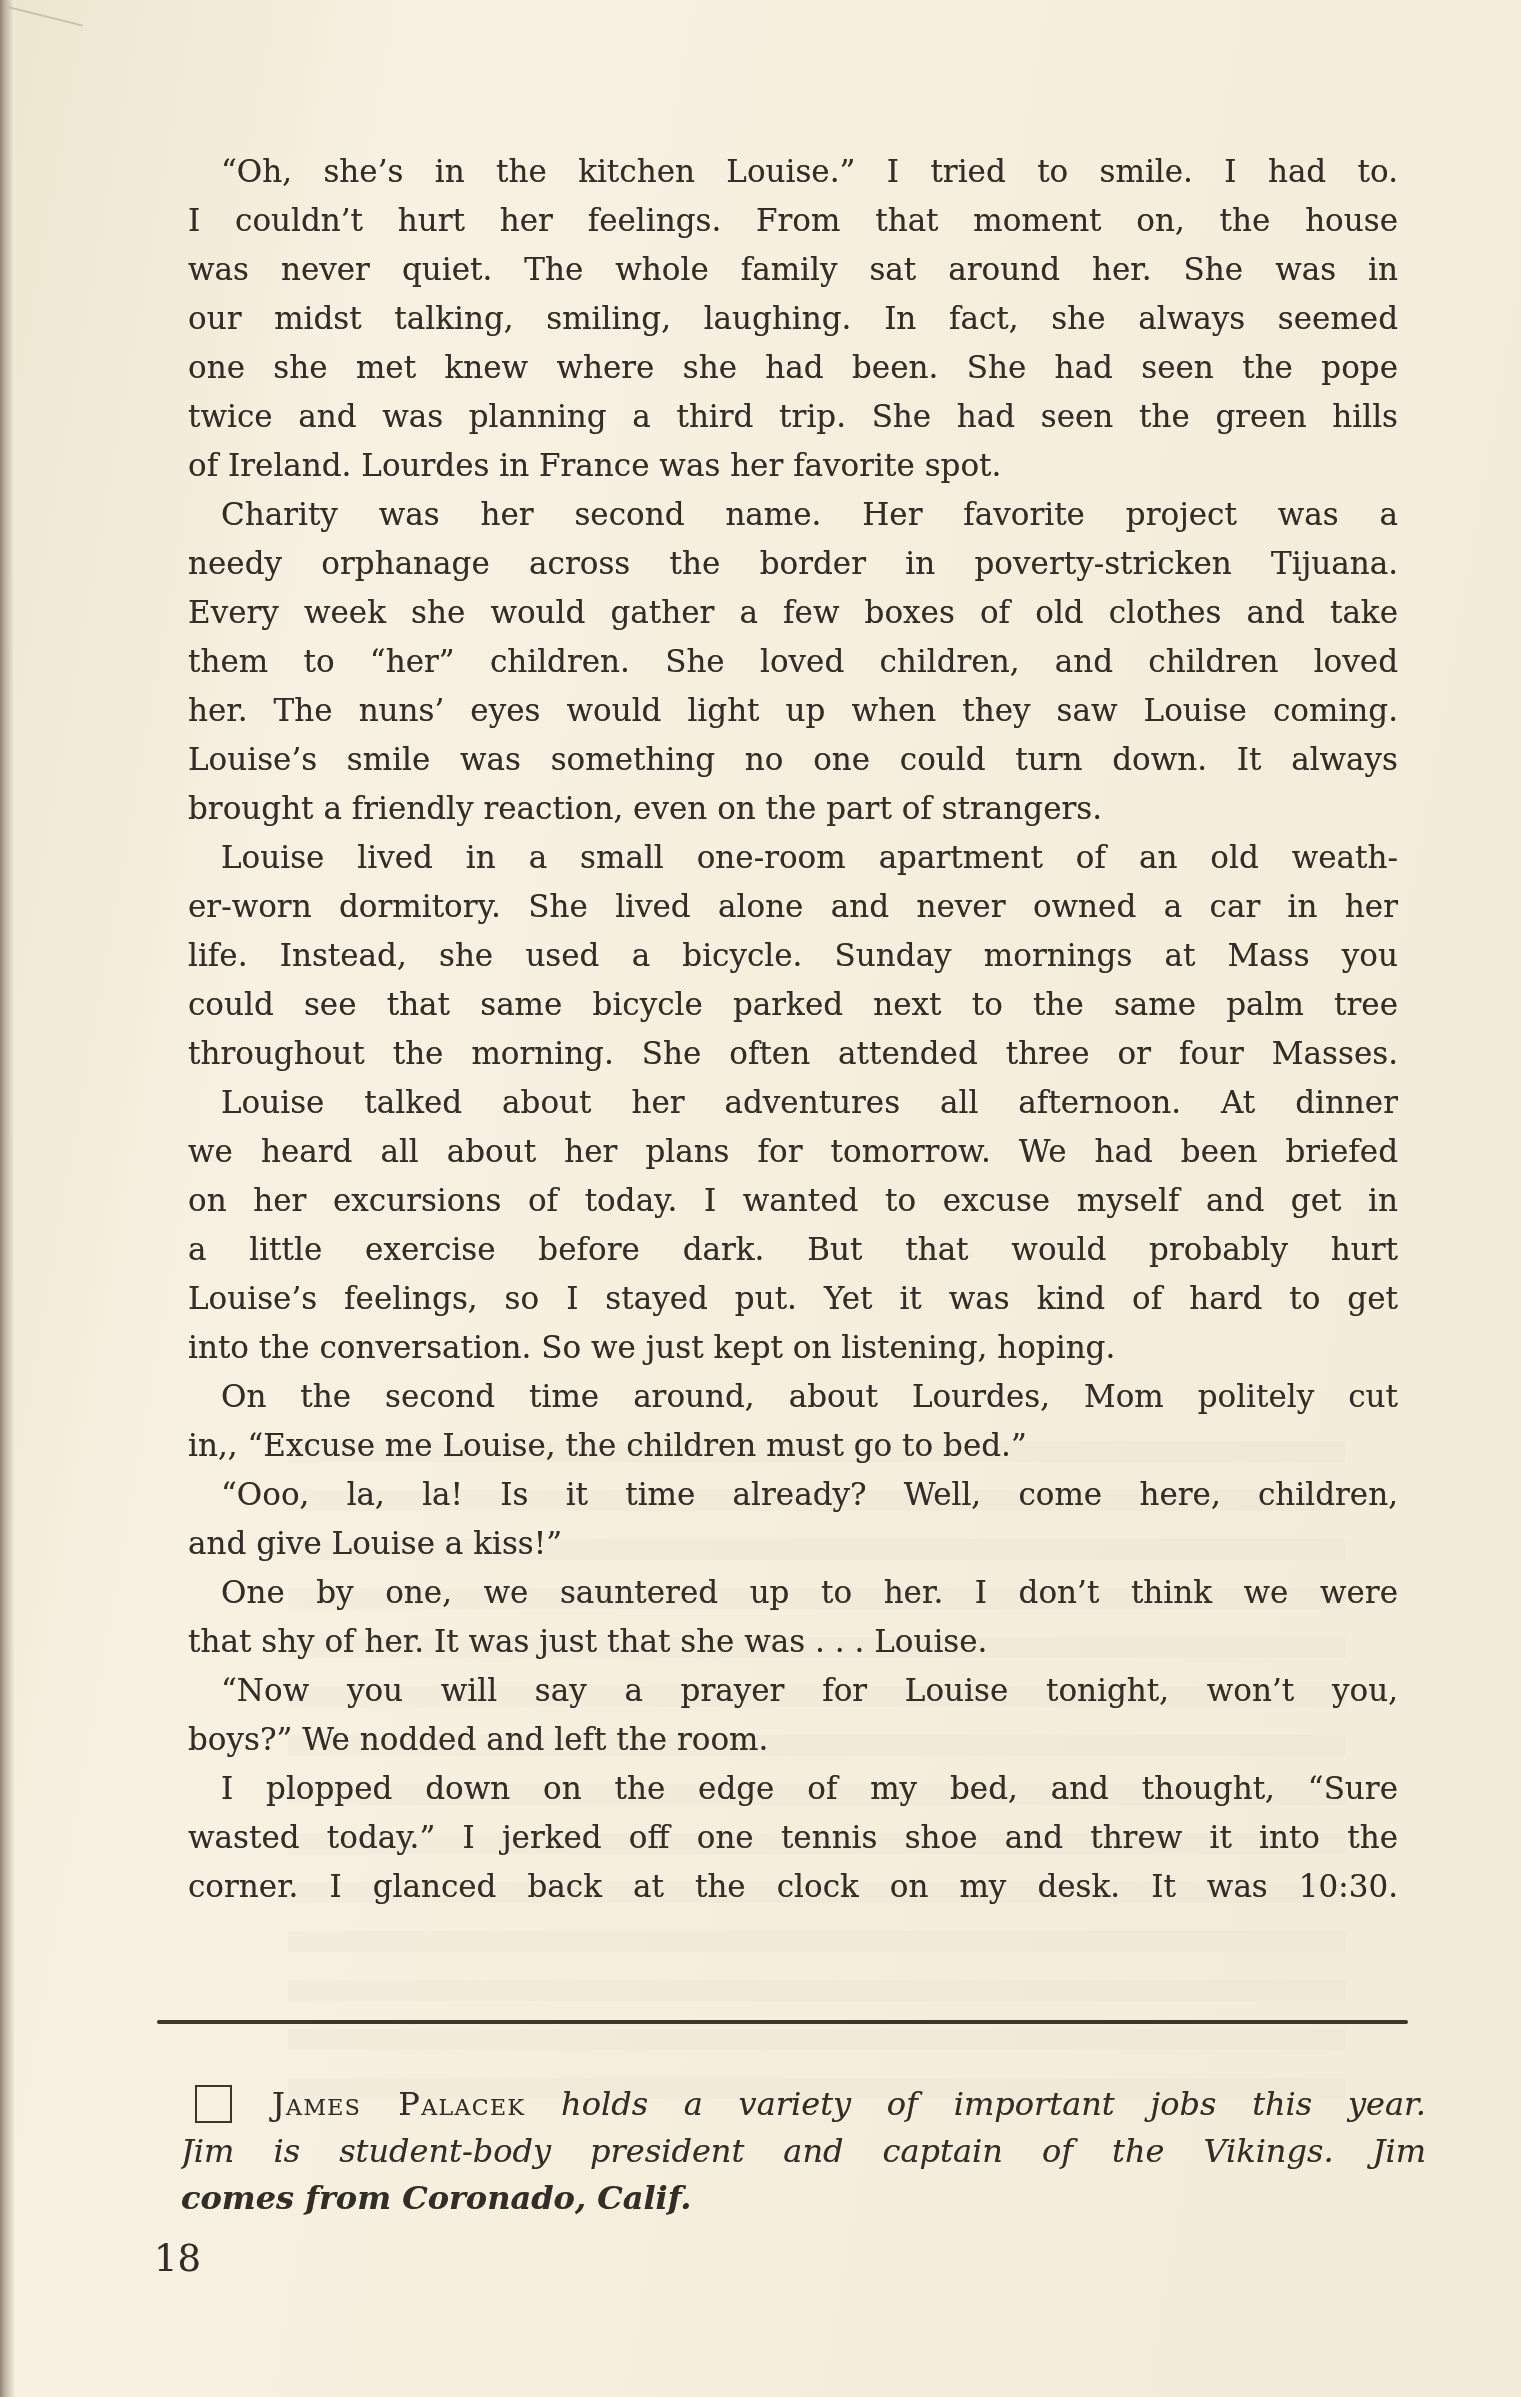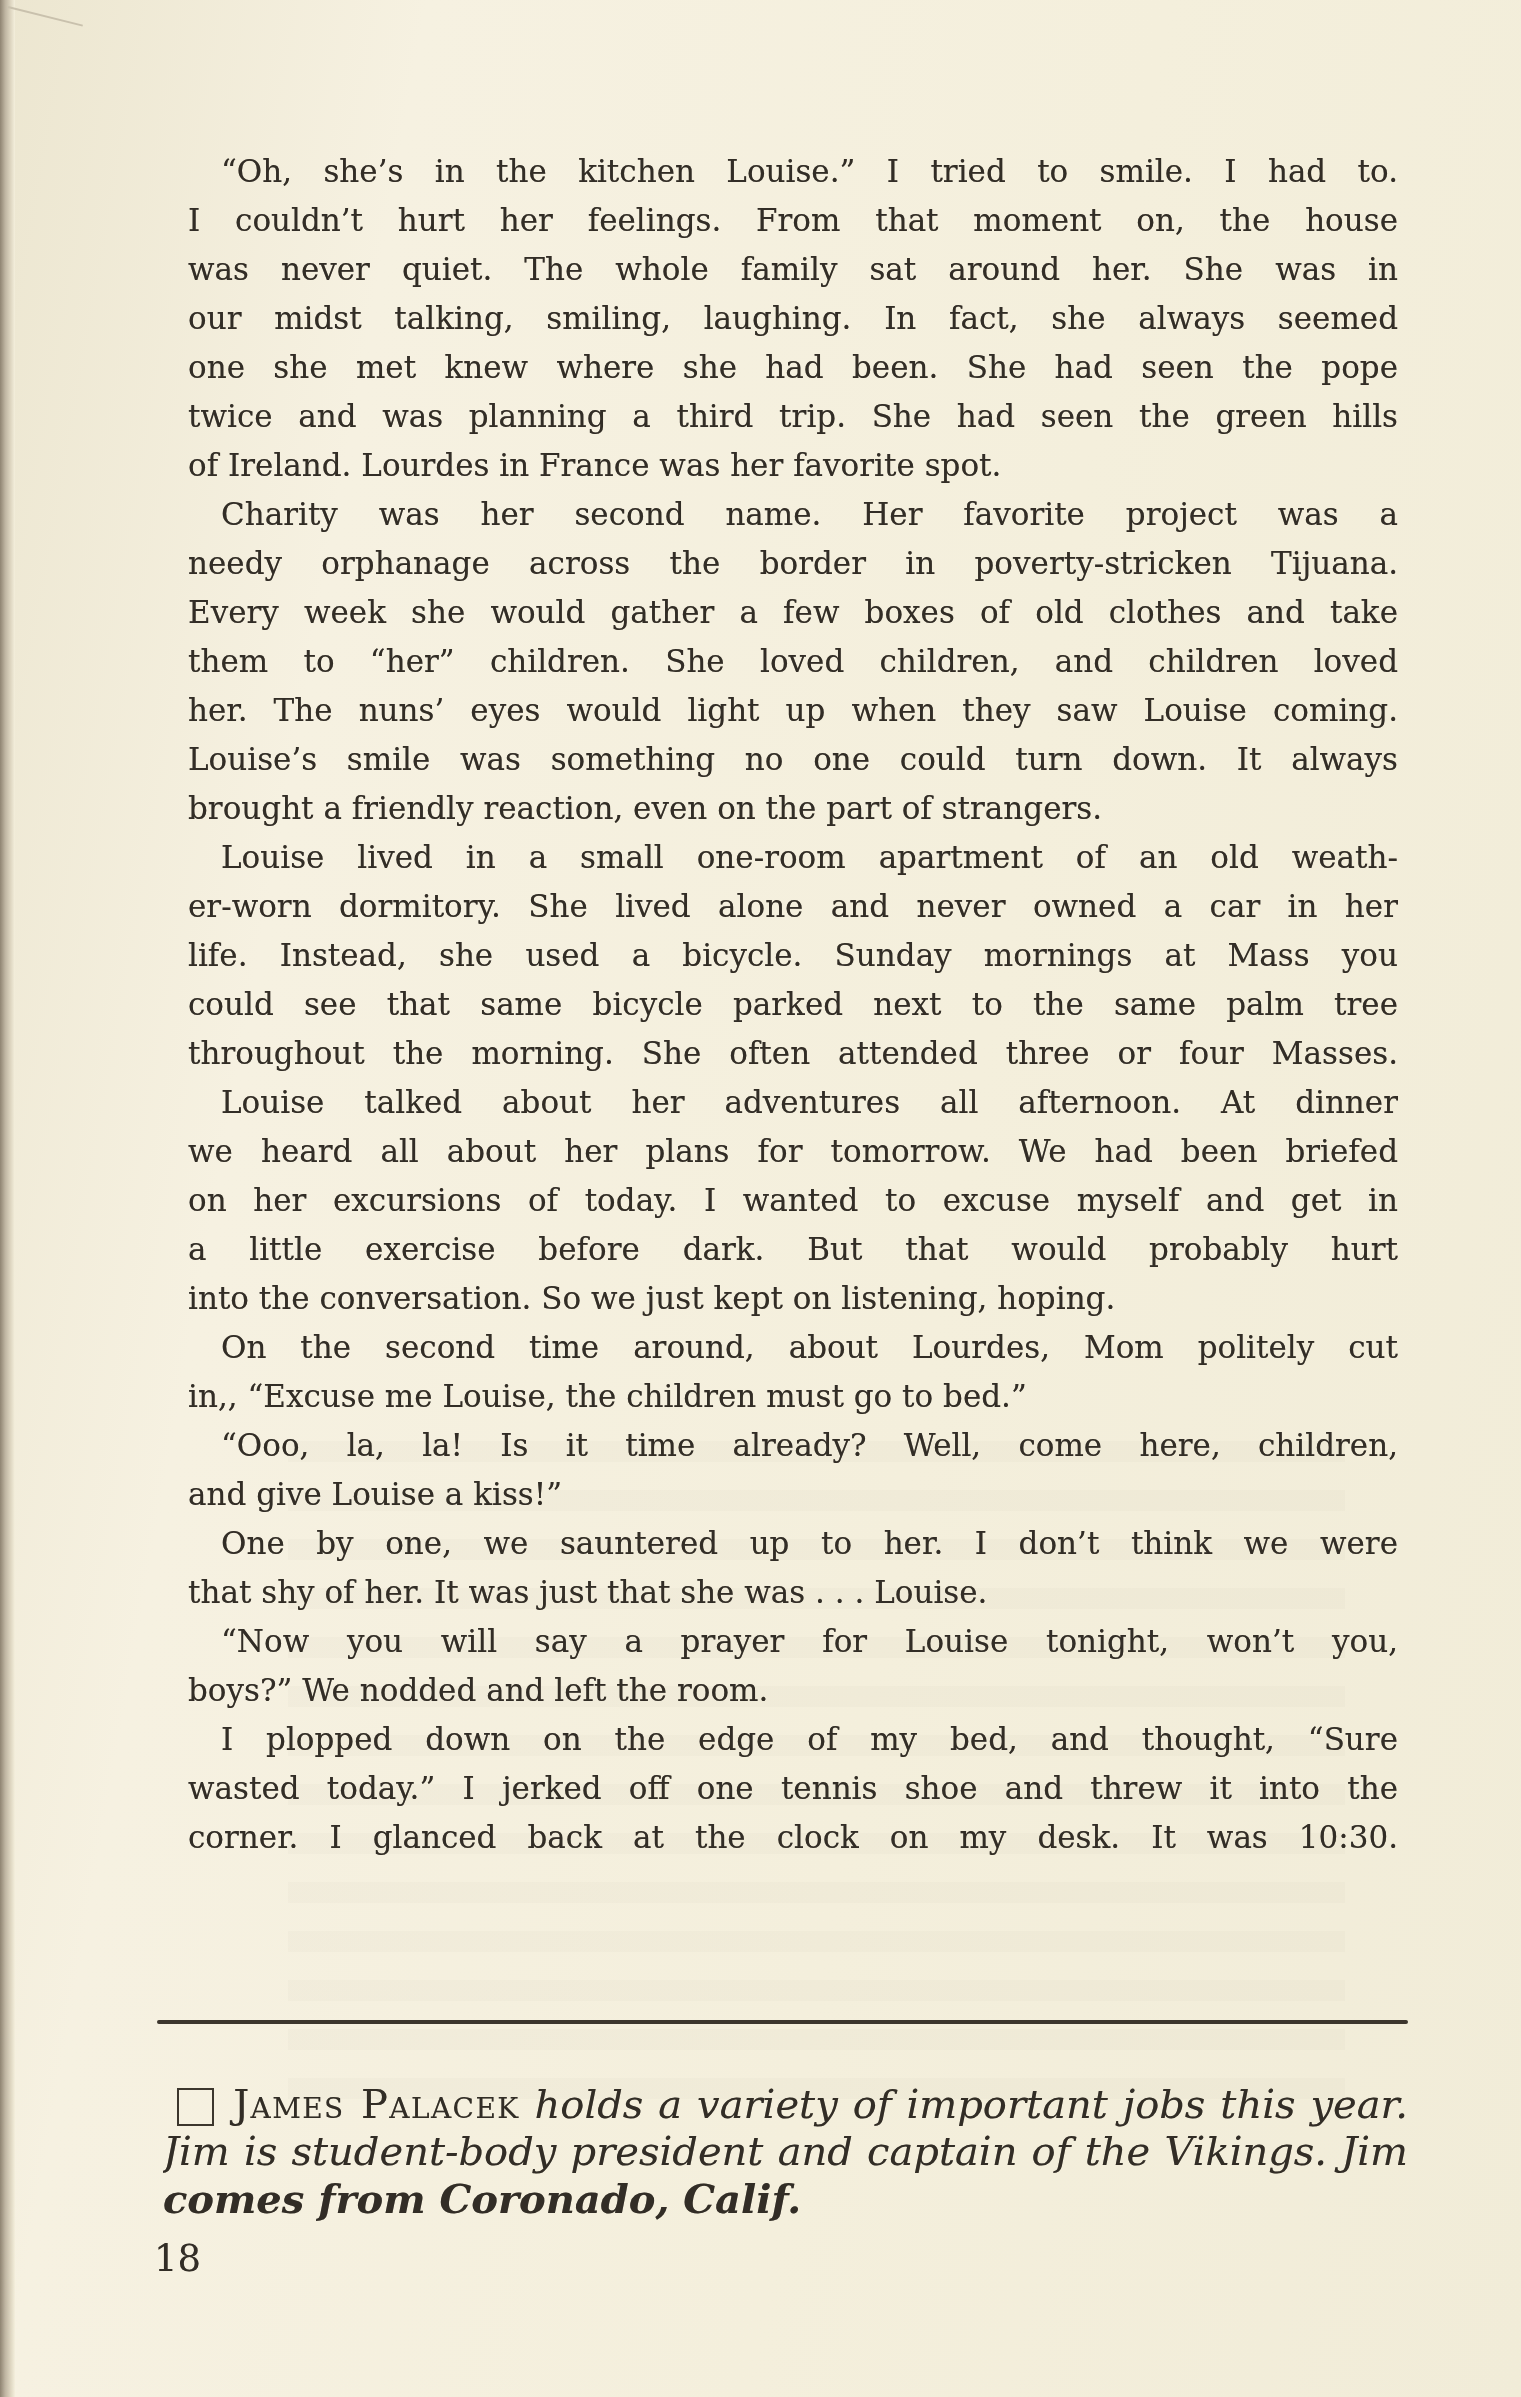--- a/index.html
+++ b/index.html
@@ -58,23 +58,23 @@
   .rule {
     position: absolute;
     left: 157px; top: 2020px;
     width: 1251px; height: 3.8px;
     background: var(--rule);
     border-radius: 1.9px;
   }
   
   .footer-note {
     position: absolute;
-    left: 163px; top: 2081px;
+    left: 181px; top: 2081px;
     width: 1245px;
-    font-size: 40px;
+    font-size: 32px;
     line-height: 47px;
     font-style: italic;
     text-shadow: 0 0 0.6px rgba(46,40,32,0.4);
   }
   .fline {
     height: 47px;
     overflow: hidden;
     text-align: justify;
     text-align-last: justify;
   }
@@ -147,20 +147,21 @@
         <div class="tline">er-worn dormitory.  She lived alone and never owned a car in her</div>
         <div class="tline">life.  Instead, she used a bicycle.  Sunday mornings at Mass you</div>
         <div class="tline">could see that same bicycle parked next to the same palm tree</div>
         <div class="tline">throughout the morning.  She often attended three or four Masses.</div>
       </div>
       <div>
         <div class="tline indent">Louise talked about her adventures all afternoon.  At dinner</div>
         <div class="tline">we heard all about her plans for tomorrow.  We had been briefed</div>
         <div class="tline">on her excursions of today.  I wanted to excuse myself and get in</div>
         <div class="tline">a little exercise before dark.  But that would probably hurt</div>
+        <div class="tline">Louise’s feelings, so I stayed put.  Yet it was kind of hard to get</div>
         <div class="tline lastline">into the conversation.  So we just kept on listening, hoping.</div>
       </div>
       <div>
         <div class="tline indent">On the second time around, about Lourdes, Mom politely cut</div>
         <div class="tline lastline">in,, “Excuse me Louise, the children must go to bed.”</div>
       </div>
       <div>
         <div class="tline indent">“Ooo, la, la!  Is it time already?  Well, come here, children,</div>
         <div class="tline lastline">and give Louise a kiss!”</div>
       </div>

